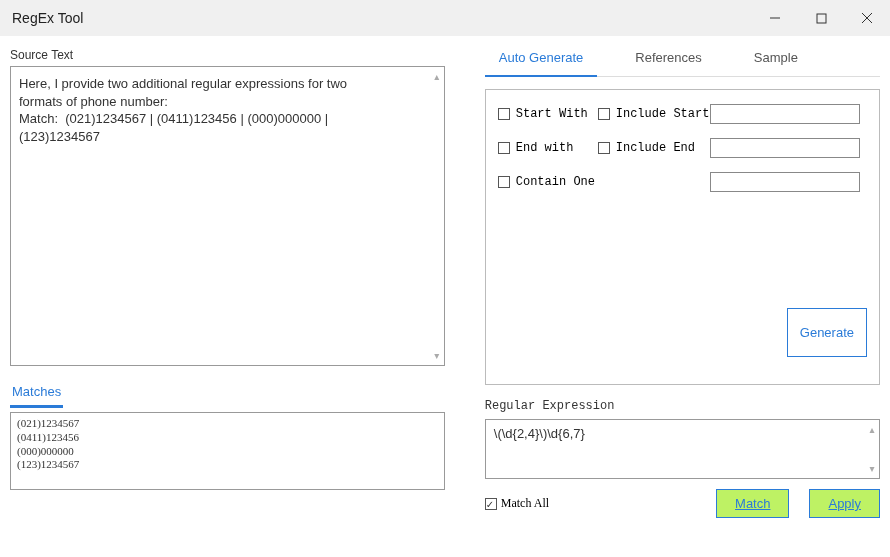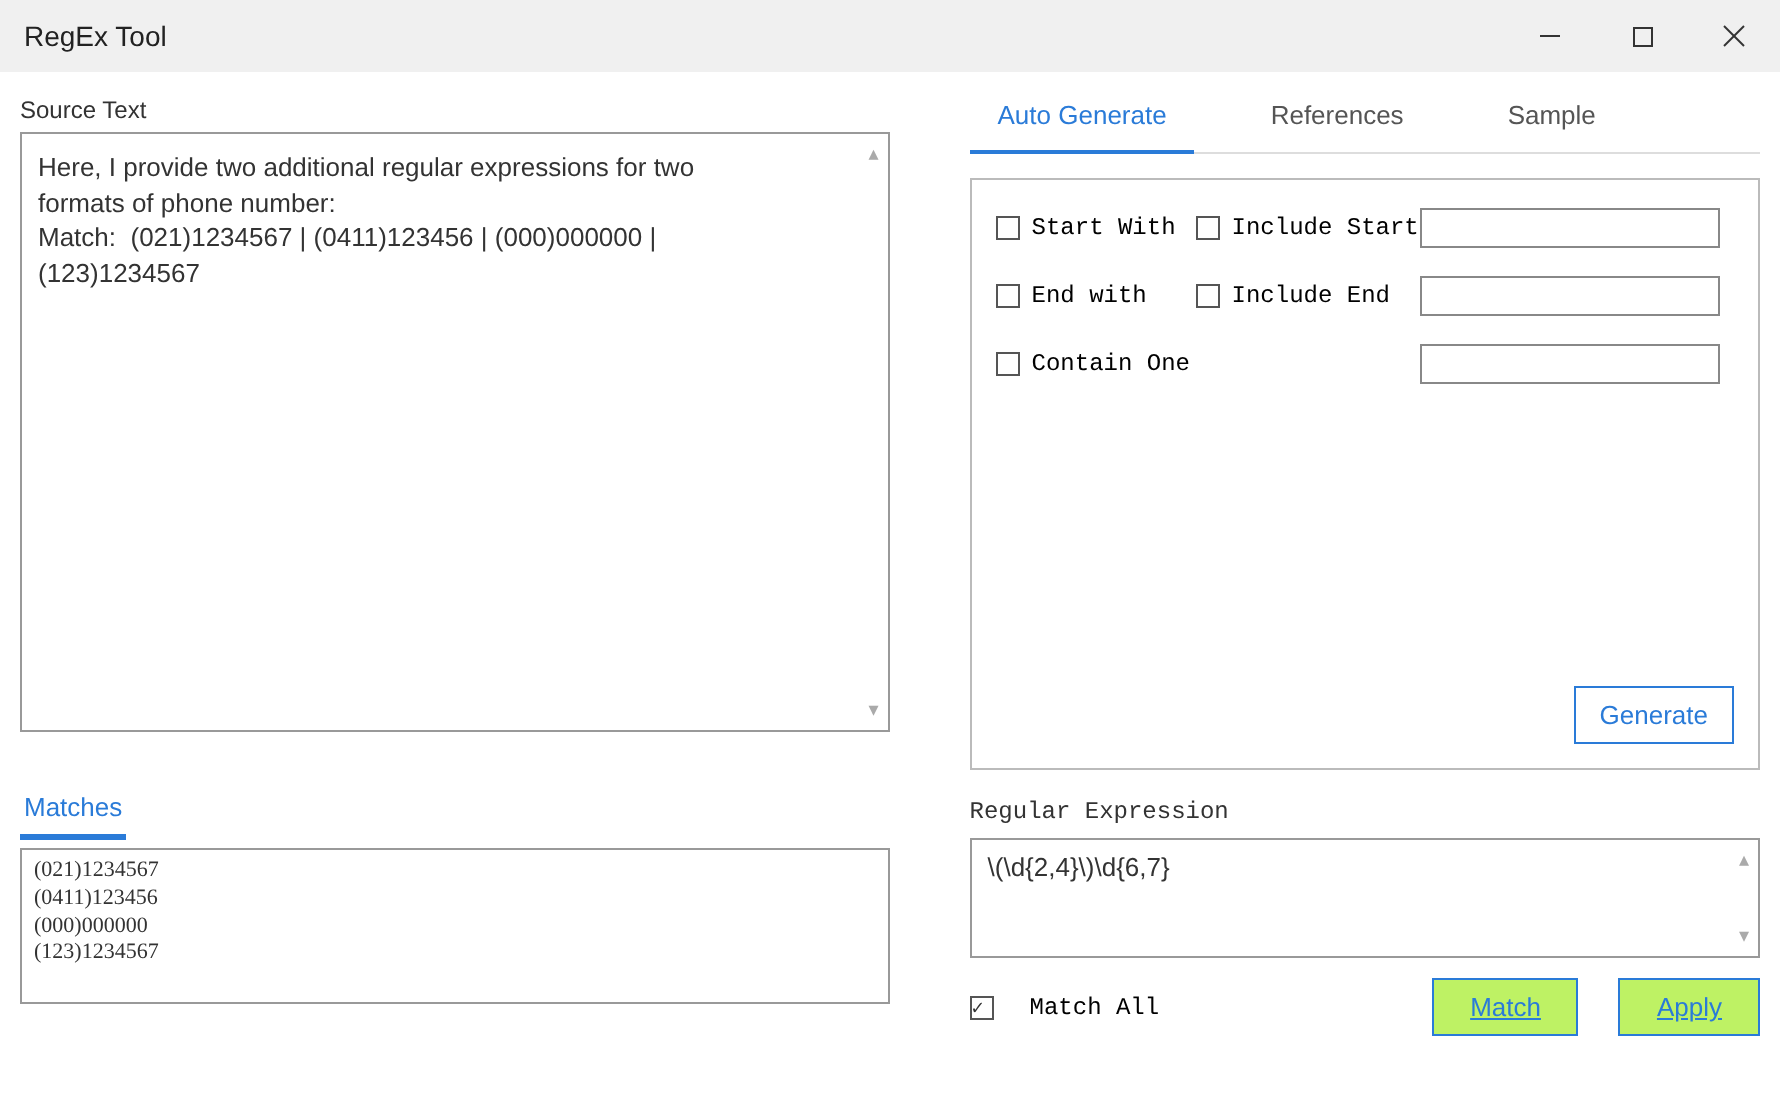--- a/index.html
+++ b/index.html
@@ -10,38 +10,38 @@
     .win-btn { width: 46px; display: flex; align-items: center; justify-content: center; color: #333; font-size: 14px; }
     .win-btn svg { stroke: #333; stroke-width: 1; fill: none; }
     .content { display: flex; padding: 6px 10px 8px 10px; gap: 20px; height: 521px; }
     .col-left { width: 440px; display: flex; flex-direction: column; }
     .col-right { width: 400px; display: flex; flex-direction: column; margin-left: 20px; }
     .section-label { font-size: 12px; color: #333; margin: 6px 0 4px 0; }
     .source-box { border: 1px solid #999; height: 300px; position: relative; }
     .source-text { padding: 8px 18px 8px 8px; font-size: 13px; color: #333; line-height: 1.35; white-space: pre-wrap; word-break: break-word; width: 100%; height: 100%; border: none; resize: none; outline: none; font-family: inherit; }
     .fake-scroll { position: absolute; right: 2px; top: 4px; bottom: 4px; width: 10px; display: flex; flex-direction: column; justify-content: space-between; color: #aaa; pointer-events:none; }
     .fake-scroll span { font-size: 10px; text-align: center; }
-    .matches-tab { margin-top: 26px; margin-bottom: 4px; }
+    .matches-tab { margin-top: 14px; margin-bottom: 4px; }
     .tab-blue { color: #2a7bd8; font-size: 13px; display: inline-block; padding: 4px 2px 6px 2px; border-bottom: 3px solid #2a7bd8; }
     .matches-box { border: 1px solid #999; height: 78px; padding: 4px 6px; font-size: 11px; color: #333; line-height: 1.25; overflow: hidden; font-family: Liberation Serif, serif; }
     .right-tabs { display: flex; border-bottom: 1px solid #ddd; margin-bottom: 12px; }
     .right-tab { padding: 8px 14px 10px 14px; font-size: 13px; color: #555; margin-right: 24px; }
     .right-tab.active { color: #2a7bd8; border-bottom: 2px solid #2a7bd8; margin-bottom: -1px; }
     .auto-panel { border: 1px solid #bbb; height: 296px; padding: 14px 12px; position: relative; font-family: "Consolas","Courier New",monospace; font-size: 12px; }
     .opt-grid { display: grid; grid-template-columns: 100px 112px 150px; row-gap: 14px; align-items: center; }
     .chk-wrap { display: flex; align-items: center; gap: 6px; white-space: nowrap; }
     .chk-box { width: 12px; height: 12px; border: 1px solid #555; display: inline-block; flex-shrink: 0; }
     .chk-box.checked::after { content:"✓"; font-size: 10px; color:#333; position: relative; top:-2px; left:0; }
     .inp { border: 1px solid #888; height: 20px; width: 150px; padding: 0 4px; font-size: 12px; }
-    .generate-btn { position: absolute; right: 12px; bottom: 12px; border: 1px solid #2a7bd8; color: #2a7bd8; background: #fff; padding: 6px 12px; font-size: 13px; }
+    .generate-btn { position: absolute; right: 12px; bottom: 27px; border: 1px solid #2a7bd8; color: #2a7bd8; background: #fff; padding: 16px 12px; font-size: 13px; }
     .regex-label { font-family: "Consolas","Courier New",monospace; font-size: 12px; color: #333; margin: 14px 0 6px 0; }
     .regex-box { border: 1px solid #999; height: 60px; position: relative; }
     .regex-text { padding: 6px 18px 6px 8px; width:100%; height:100%; font-size: 13px; font-family: Arial,sans-serif; color: #333; border:none; resize:none; outline:none; }
     .bottom-row { display: flex; align-items: center; margin-top: 10px; font-family:"Consolas","Courier New",monospace; }
-    .matchall { display: flex; align-items: center; gap: 18px; }
+    .matchall { display: flex; align-items: center; gap: 4px; font-family: Liberation Serif, serif; }
     .action-btns { margin-left: auto; display: flex; gap: 20px; }
     .action-btn { border: 1px solid #2a7bd8; color: #2a7bd8; background: #bef264; padding: 6px 18px; font-size: 13px; min-width: 64px; text-align:center;text-decoration:underline; }
   </style>
 </head>
 <body>
 
 <div class="titlebar">
   <span class="titlebar-title">RegEx Tool</span>
   <div class="win-controls">
     <div class="win-btn">

